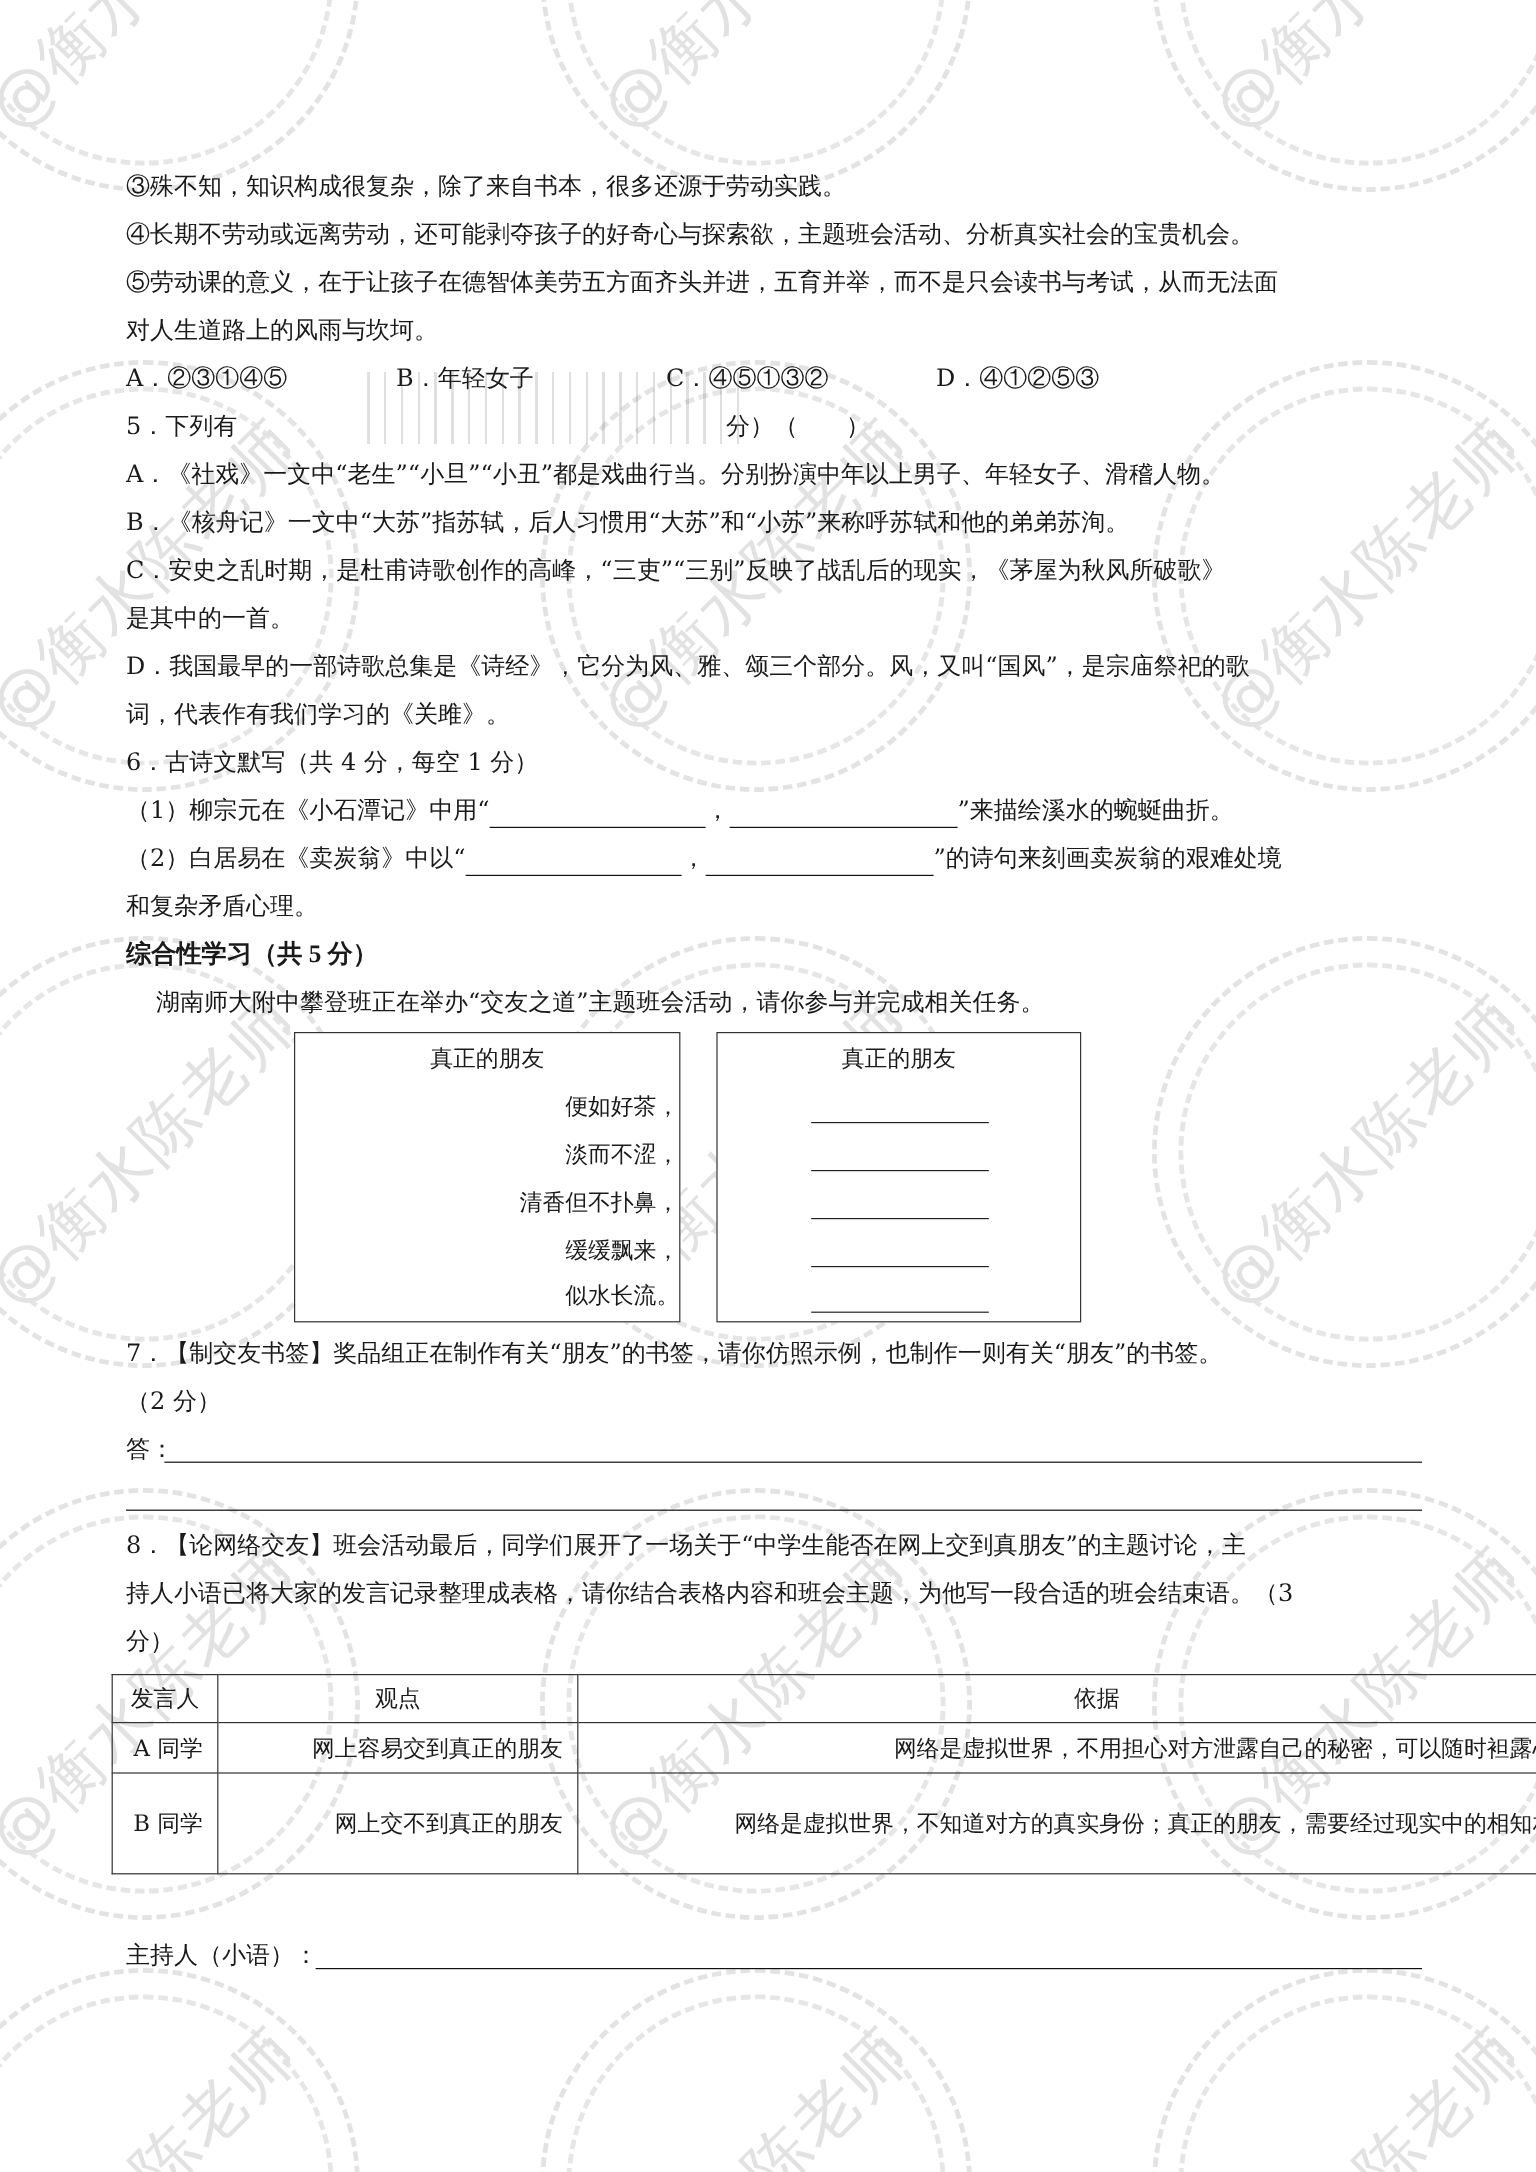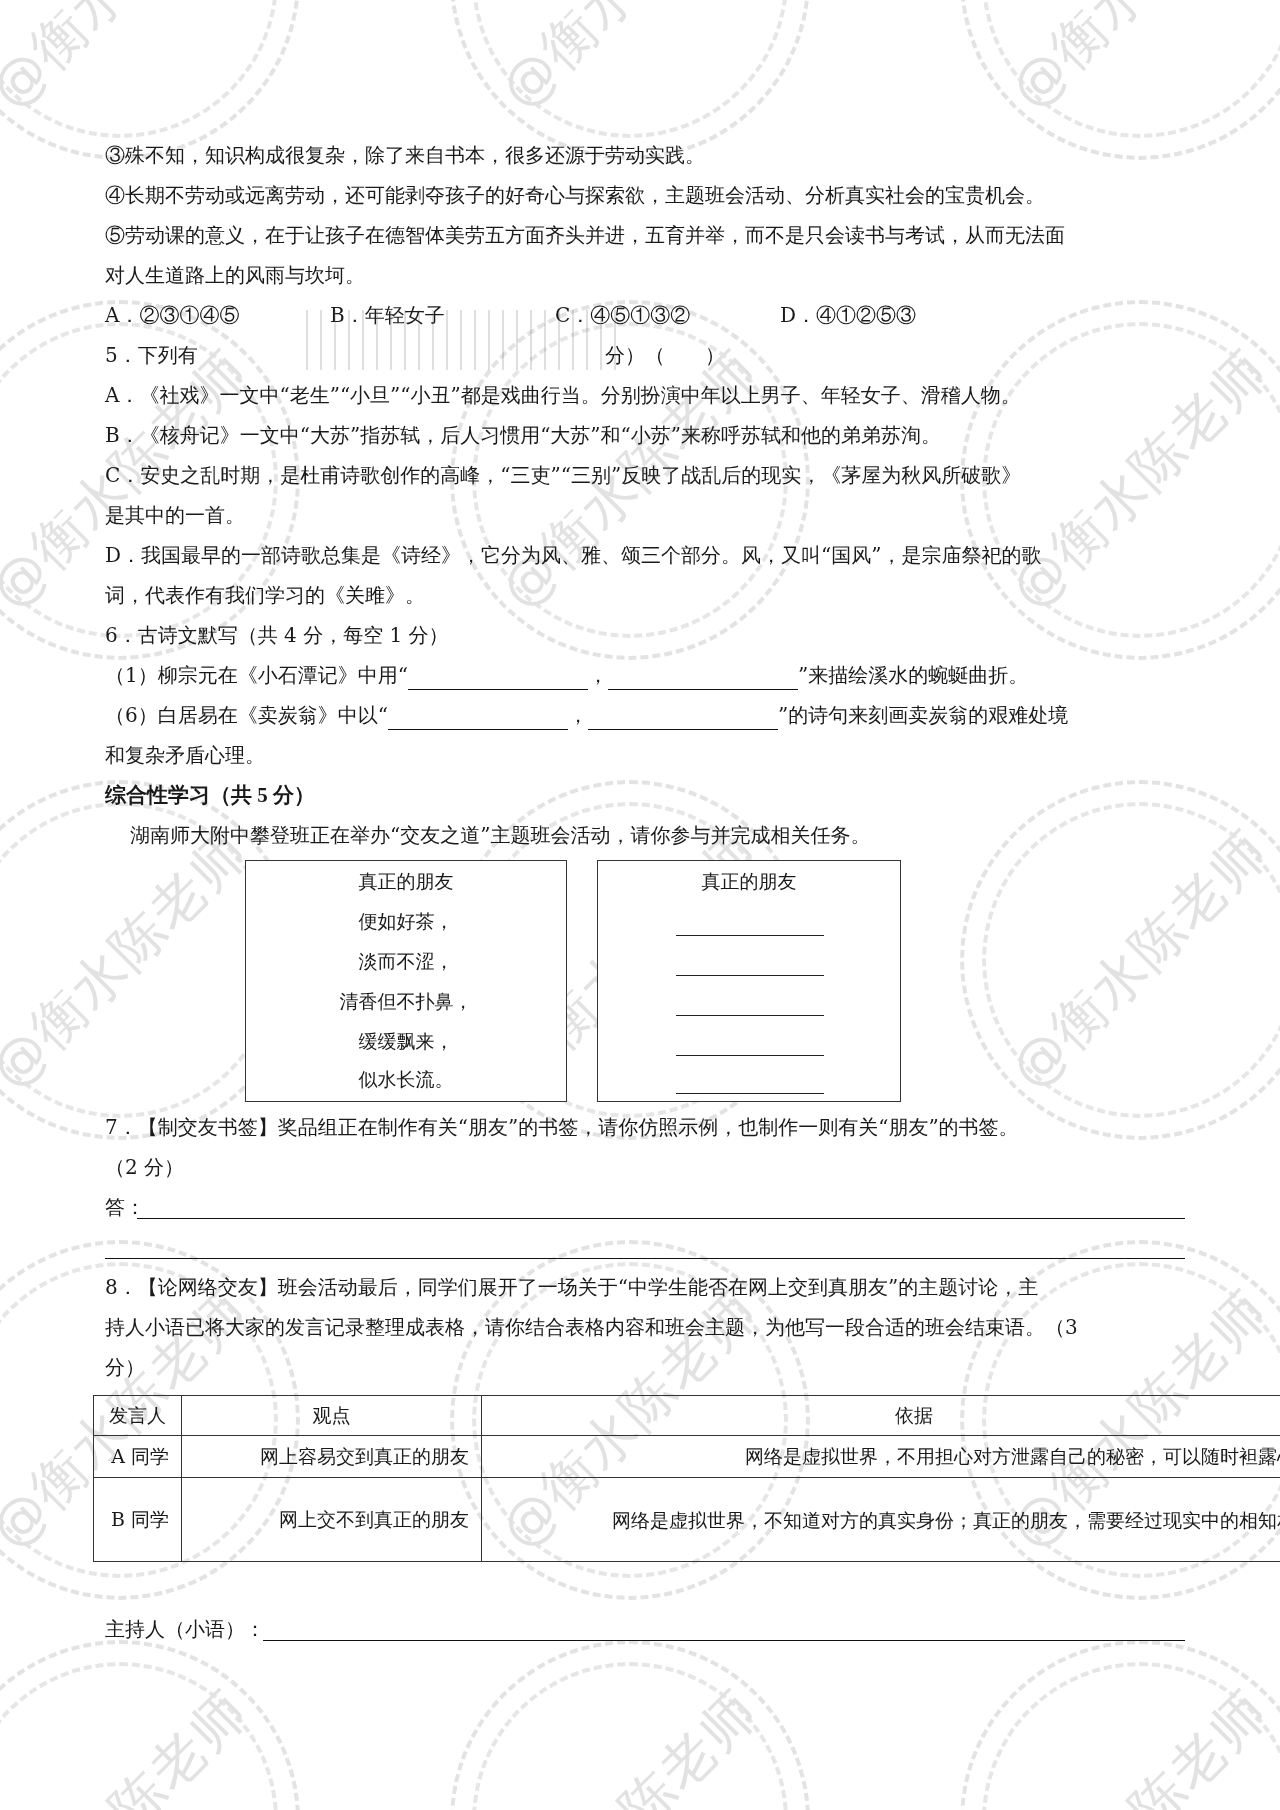--- a/index.html
+++ b/index.html
@@ -12,21 +12,21 @@
   .wm .txt { position: absolute; left: 50%; top: 50%; transform: translate(-50%,-50%) rotate(-45deg);
              font-family: "DejaVu Sans", sans-serif; font-size: 54px; color: #e2e2e2; white-space: nowrap; letter-spacing: 2px; }
   .content { position: absolute; left: 105px; top: 140px; width: 1080px; z-index: 1; font-size: 20px; }
   .line { position: absolute; left: 0; white-space: nowrap; line-height: 30px; }
   .blank { display: inline-block; border-bottom: 1.5px solid #111; vertical-align: bottom; height: 22px; }
   .h2 { font-family: Liberation Serif, serif; font-weight: bold; font-size: 21px; }
   .artifact { position: absolute; left: 300px; top: 310px; width: 320px; height: 60px; z-index: 2;
               background: repeating-linear-gradient(90deg, rgba(90,90,90,0.0) 0 6px, rgba(90,90,90,0.35) 6px 8px, rgba(255,255,255,0.0) 8px 14px); opacity: 0.55; }
   .bookmark { position: absolute; border: 1.5px solid #333; background: #fff; }
   .bookmark .title { position: absolute; left: 0; right: 0; text-align: center; font-family: "DejaVu Serif", serif; font-size: 19px; }
-  .bm-line { position: absolute; text-align: center; left: 0; right: 0; font-size: 19px; }
+  .bm-line { position: absolute; text-align: right; left: 0; right: 0; font-size: 19px; }
   .bm-blank { position: absolute; height: 0; border-bottom: 1.5px solid #222; }
   table.disc { position: absolute; border-collapse: collapse; font-size: 19px; background: transparent; }
   table.disc td, table.disc th { border: 1.5px solid #333; font-weight: normal; padding: 4px 12px; vertical-align: middle; text-align: right; }
   table.disc th { text-align: center; }
   .full-blank { position: absolute; height: 0; border-bottom: 1.5px solid #111; }
 </style>
 </head>
 <body>
 
 <div class="wm-layer">
@@ -126,21 +126,21 @@
   <div class="line" style="top:320px">C．安史之乱时期，是杜甫诗歌创作的高峰，“三吏”“三别”反映了战乱后的现实，《茅屋为秋风所破歌》</div>
   <div class="line" style="top:360px">是其中的一首。</div>
   <div class="line" style="top:400px">D．我国最早的一部诗歌总集是《诗经》，它分为风、雅、颂三个部分。风，又叫“国风”，是宗庙祭祀的歌</div>
   <div class="line" style="top:440px">词，代表作有我们学习的《关雎》。</div>
 
   <div class="line" style="top:480px">6．古诗文默写（共 4 分，每空 1 分）</div>
   <div class="line" style="top:520px">
     <span>（1）柳宗元在《小石潭记》中用“</span><span class="blank" style="width:180px"></span><span>，</span><span class="blank" style="width:190px"></span><span>”来描绘溪水的蜿蜒曲折。</span>
   </div>
   <div class="line" style="top:560px">
-    <span>（6）白居易在《卖炭翁》中以“</span><span class="blank" style="width:180px"></span><span>，</span><span class="blank" style="width:190px"></span><span>”的诗句来刻画卖炭翁的艰难处境</span>
+    <span>（2）白居易在《卖炭翁》中以“</span><span class="blank" style="width:180px"></span><span>，</span><span class="blank" style="width:190px"></span><span>”的诗句来刻画卖炭翁的艰难处境</span>
   </div>
   <div class="line" style="top:600px">和复杂矛盾心理。</div>
 
   <div class="line h2" style="top:640px">综合性学习（共 5 分）</div>
   <div class="line" style="top:680px;left:25px">湖南师大附中攀登班正在举办“交友之道”主题班会活动，请你参与并完成相关任务。</div>
 
   <div class="bookmark" style="left:140px;top:720px;width:320px;height:240px">
     <div class="title" style="top:8px">真正的朋友</div>
     <div class="bm-line" style="top:48px">便如好茶，</div>
     <div class="bm-line" style="top:88px">淡而不涩，</div>

